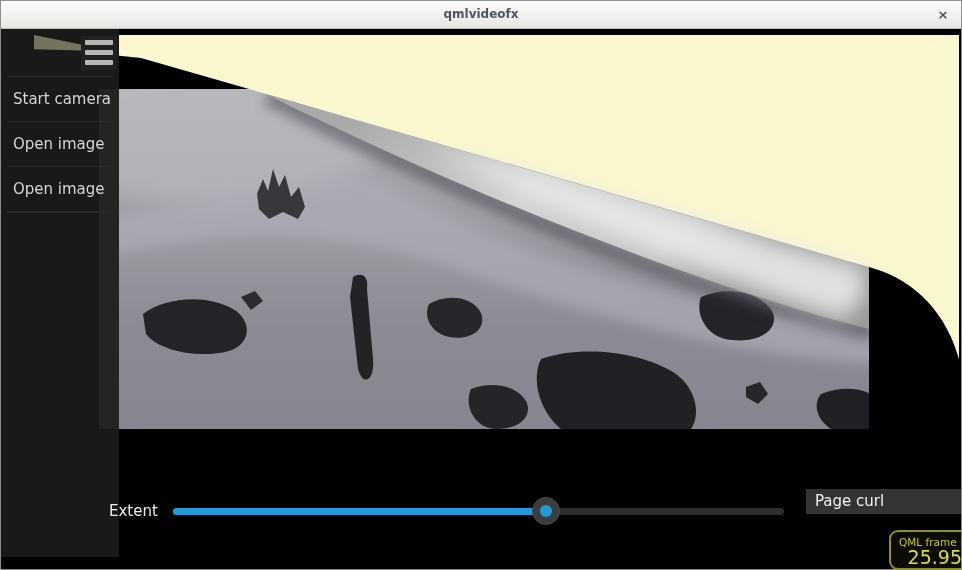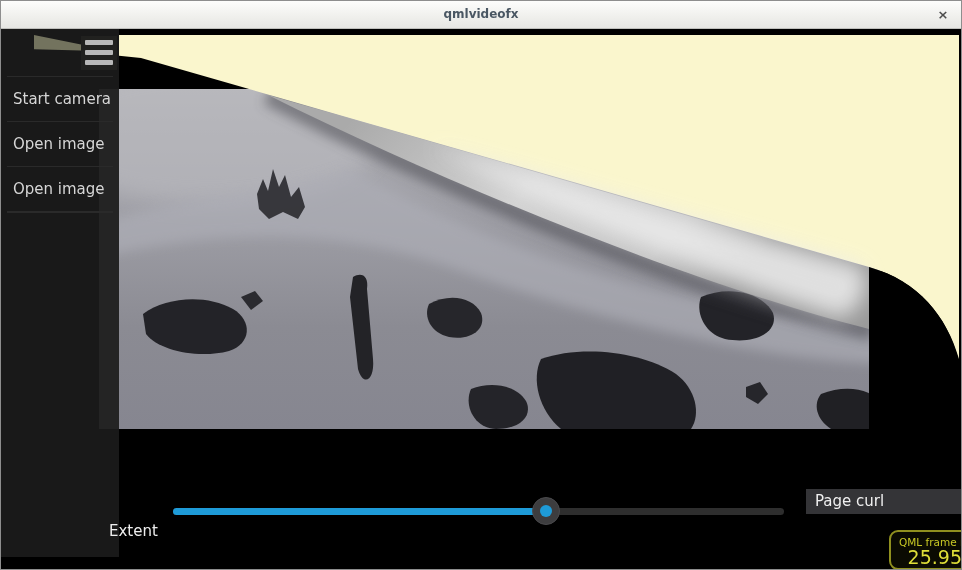--- a/index.html
+++ b/index.html
@@ -21,21 +21,21 @@
   .sidebar-strip{position:absolute;left:98px;top:60px;width:20px;height:340px;background:rgba(255,255,255,0.05);}
   .curl-wedge{position:absolute;left:33px;top:5px;width:47px;height:18px;background:#73735e;
               clip-path:polygon(0 5%,100% 58%,100% 92%,0 85%);}
   .hamburger{position:absolute;left:80px;top:7px;width:36px;height:34px;background:#21211f;cursor:pointer;}
   .hamburger .bar{position:absolute;left:4px;width:28px;height:5px;background:#b8b8b8;border-radius:1px;}
   .hamburger .b1{top:4px}.hamburger .b2{top:14px}.hamburger .b3{top:24px}
   .menu{position:absolute;left:0;top:47px;width:118px;}
   .menu-divider{height:1px;background:#2a2a2a;margin:0 6px;}
   .menu-item{height:44px;line-height:44px;padding-left:12px;font-size:15px;color:#d6d6d6;cursor:pointer;}
   
-  .extent-label{position:absolute;left:108px;top:473px;font-size:15px;color:#ededed;z-index:20;margin-top:20px;}
+  .extent-label{position:absolute;left:108px;top:473px;font-size:15px;color:#ededed;z-index:20;}
   .slider{position:absolute;left:172px;top:479px;width:611px;height:7px;border-radius:4px;
           background:#2e2e2e;z-index:20;cursor:pointer;}
   .slider-fill{position:absolute;left:0;top:0;height:7px;border-radius:4px;background:#1e9bd8;}
   .slider-handle{position:absolute;top:-11px;width:28px;height:28px;border-radius:50%;
                  background:#3d3d3f;border:1px solid #4a4a4d;box-sizing:border-box;cursor:grab;}
   .slider-dot{position:absolute;left:7px;top:7px;width:12px;height:12px;border-radius:50%;background:#1e9bd8;}
   .effect-btn{position:absolute;left:805px;top:460px;width:160px;height:25px;line-height:25px;
               background:#343437;color:#f0f0f0;font-size:15px;padding-left:9px;box-sizing:border-box;
               z-index:20;cursor:pointer;}
   .fps-badge{position:absolute;left:888px;top:501px;width:88px;height:40px;box-sizing:border-box;

